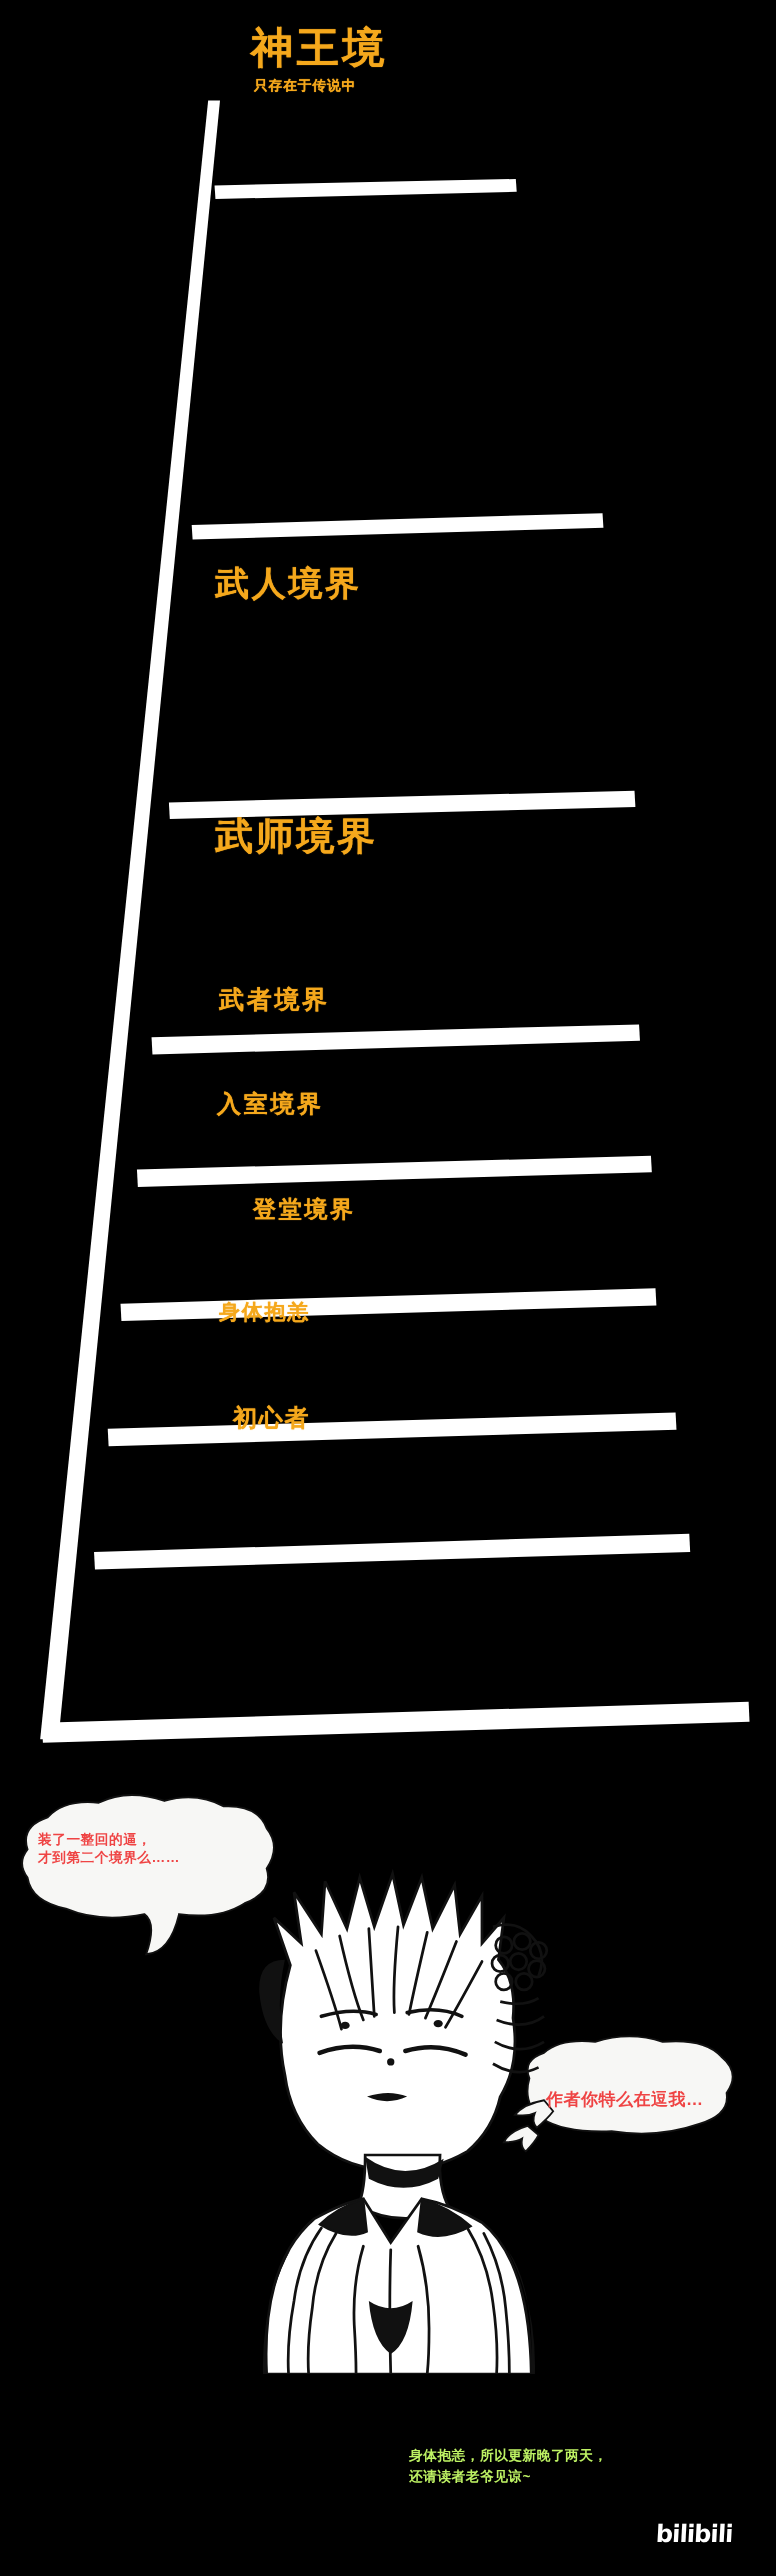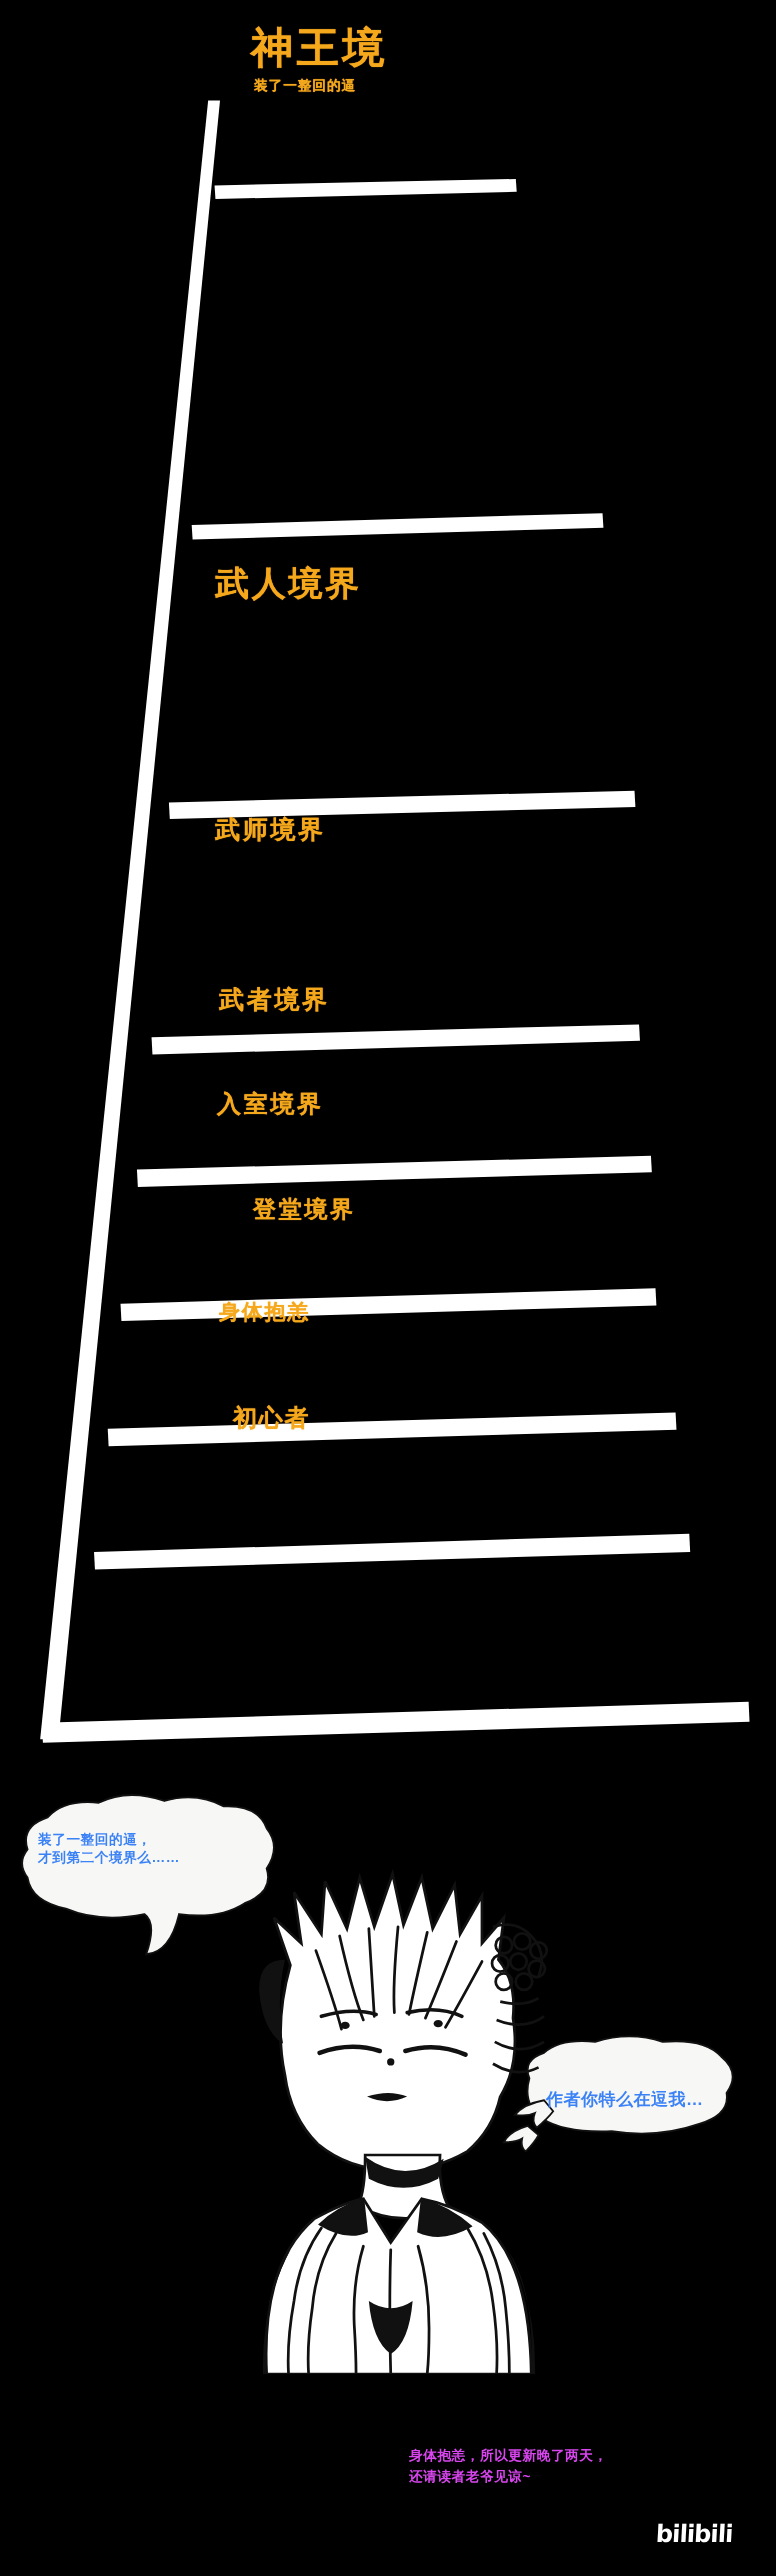--- a/index.html
+++ b/index.html
@@ -20,42 +20,42 @@
     font-weight:bold;
     white-space:nowrap;
     letter-spacing:0.9px;
     line-height:1;
     text-shadow:0 0 0.9px #f5a81c;
   }
   #t-title{left:251px;top:27px;font-size:42px;letter-spacing:3.7px;}
   #t-sub{left:254px;top:79px;font-size:13.7px;font-weight:bold;letter-spacing:0.9px;}
   #t-1{left:196px;top:301px;font-size:37px;letter-spacing:1.8px;}
   #t-2{left:215px;top:566px;font-size:34px;letter-spacing:2.7px;}
-  #t-3{left:215px;top:817px;font-size:25px;letter-spacing:2.7px;}
+  #t-3{left:215px;top:817px;font-size:38px;letter-spacing:2.7px;}
   #t-4{left:219px;top:987px;font-size:25px;letter-spacing:2.7px;}
   #t-5{left:217px;top:1092px;font-size:24px;letter-spacing:2.7px;}
   #t-6{left:217px;top:1198px;font-size:23px;letter-spacing:2.7px;margin-left:36px;}
   #t-7{left:219px;top:1301px;font-size:21px;letter-spacing:1.8px;}
   #t-8{left:233px;top:1406px;font-size:24px;letter-spacing:1.8px;}
 
   
   #scene{position:absolute;left:0;top:1790px;width:776px;height:584px;}
 
   
   .bubble-text{
-    position:absolute;color:#3b82f6;font-weight:bold;line-height:1.32;
+    position:absolute;color:#ef4444;font-weight:bold;line-height:1.32;
     white-space:pre-line;
   }
   #b1-text{left:38px;top:1831px;font-size:13.7px;letter-spacing:0.5px;}
   #b2-text{left:546px;top:2089px;font-size:17px;letter-spacing:0.5px;}
 
   
   #footer-note{
     position:absolute;left:409px;top:2445px;width:356px;
-    color:#d946ef;font-size:13.7px;font-weight:bold;line-height:1.55;
+    color:#bef264;font-size:13.7px;font-weight:bold;line-height:1.55;
     white-space:pre-line;letter-spacing:0.5px;
   }
   #bili{
     position:absolute;left:656px;top:2520px;
     color:#fff;font-size:24px;font-weight:bold;
     font-family:"DejaVu Sans",sans-serif;
     letter-spacing:-0.9px;
     transform:skewX(-3deg);
   }
 </style>
@@ -83,21 +83,21 @@
 
       <polygon points="103,1700 755,1680 756,1700 104,1719"></polygon>
 
       <polygon points="46,1887 820,1864 821,1886 47,1909"></polygon>
     </g>
 
     <polygon fill="#ffffff" points="228,110 241,110 64,1905 44,1905"></polygon>
   </svg>
 
   <div class="tier-label" id="t-title">神王境</div>
-  <div class="tier-label" id="t-sub">装了一整回的逼</div>
+  <div class="tier-label" id="t-sub">只存在于传说中</div>
   <div class="tier-label" id="t-2">武人境界</div>
   <div class="tier-label" id="t-3">武师境界</div>
   <div class="tier-label" id="t-4">武者境界</div>
   <div class="tier-label" id="t-5">入室境界</div>
   <div class="tier-label" id="t-6">登堂境界</div>
   <div class="tier-label" id="t-7">身体抱恙</div>
   <div class="tier-label" id="t-8">初心者</div>
 
   <svg id="scene" viewBox="0 0 850 640">
 

